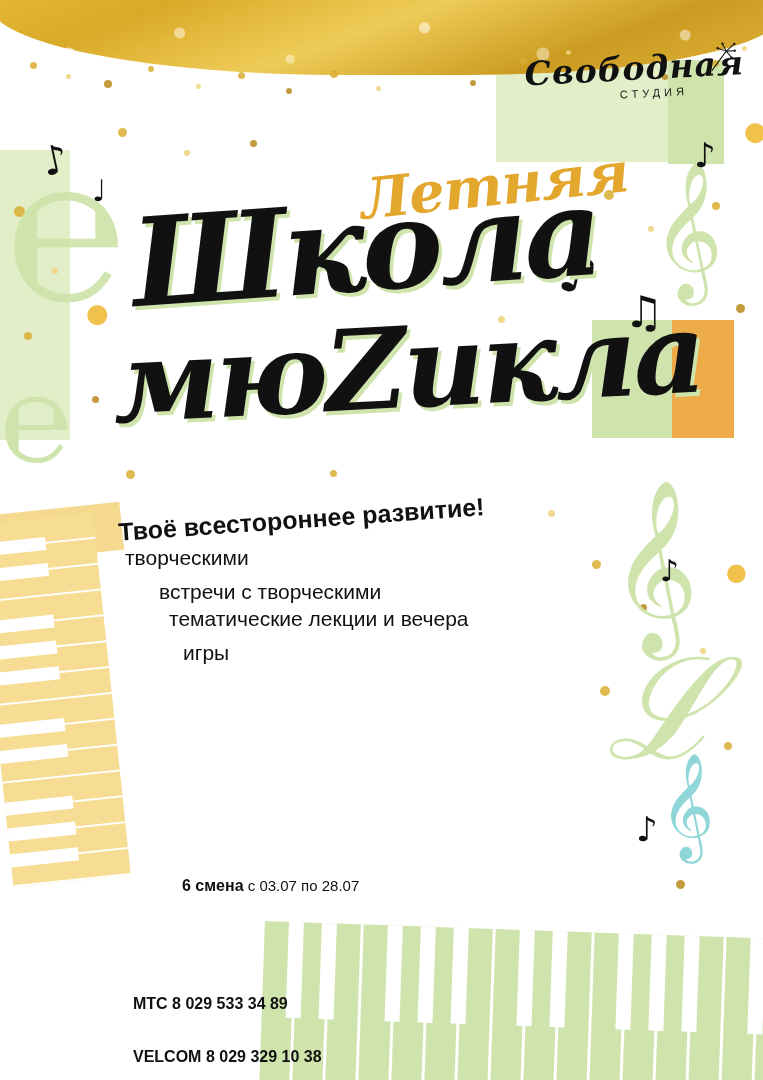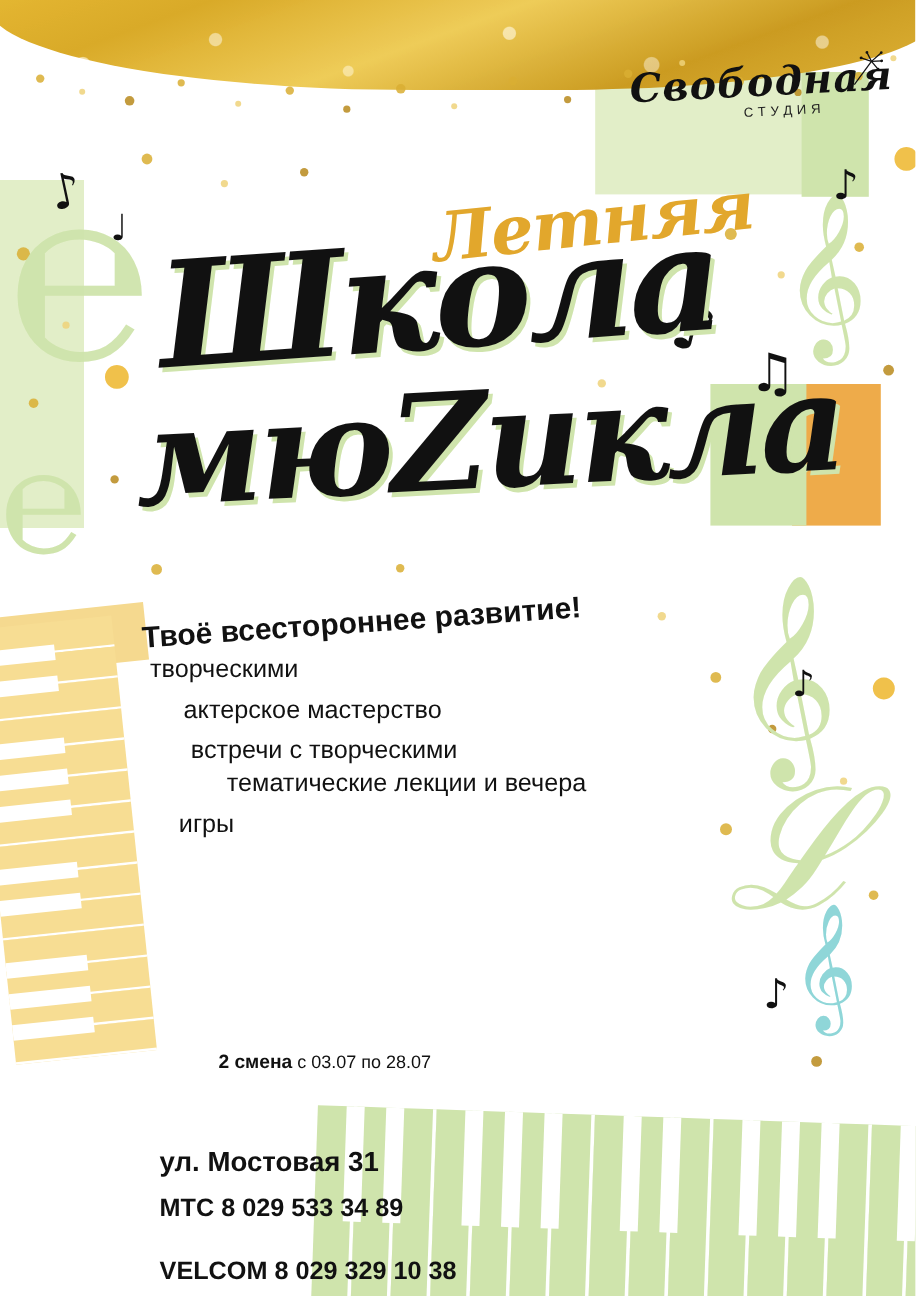--- a/index.html
+++ b/index.html
@@ -187,21 +187,21 @@
     position: absolute;
     left: 133px;
     top: 955px;
     font-size: 23px;
     font-weight: 700;
     color: #111;
   }
   .phone {
     position: absolute;
     left: 133px;
-    font-size: 21px;
+    font-size: 16px;
     font-weight: 700;
     color: #111;
   }
   .phone.p1 { top: 995px; }
   .phone.p2 { top: 1048px; }
 
   
   .piano-left {
     position: absolute;
     left: -4px;
@@ -371,29 +371,28 @@
   </div>
 
   <div class="kicker">Летняя</div>
   <div class="word1">Школа</div>
   <div class="word2">мюZикла</div>
 
   <div class="tagline">Твоё всестороннее развитие!</div>
 
   <div class="bullets">
     <div class="bullet" style="margin-left:0px;">творческими</div>
-    <div class="bullet" style="margin-left:28px;">актерское мастерство</div>
     <div class="bullet" style="margin-left:34px; margin-bottom:0;">встречи с творческими</div>
-    <div class="bullet" style="margin-left:64px;">тематические лекции и вечера</div>
-    <div class="bullet" style="margin-left:24px;">игры</div>
+    <div class="bullet" style="margin-left:44px;">тематические лекции и вечера</div>
+    <div class="bullet" style="margin-left:58px;">игры</div>
   </div>
 
   <div class="shifts">
     <div>
-      <b>2 смена</b>
+      <b>6 смена</b>
       <span>с 03.07 по 28.07</span>
     </div>
   </div>
 
   <div class="piano-left">
     <div class="wkey" style="top:0px;"></div>
     <div class="wkey" style="top:26px;"></div>
     <div class="wkey" style="top:52px;"></div>
     <div class="wkey" style="top:78px;"></div>
     <div class="wkey" style="top:104px;"></div>
@@ -441,17 +440,16 @@
     <div class="bkey" style="left:156px;"></div>
     <div class="bkey" style="left:189px;"></div>
     <div class="bkey" style="left:255px;"></div>
     <div class="bkey" style="left:288px;"></div>
     <div class="bkey" style="left:354px;"></div>
     <div class="bkey" style="left:387px;"></div>
     <div class="bkey" style="left:420px;"></div>
     <div class="bkey" style="left:486px;"></div>
   </div>
 
-  <div class="addr">ул. Мостовая 31</div>
   <div class="phone p1">МТС 8 029 533 34 89</div>
   <div class="phone p2">VELCOM 8 029 329 10 38</div>
 
 </div>
 
 </body></html>

